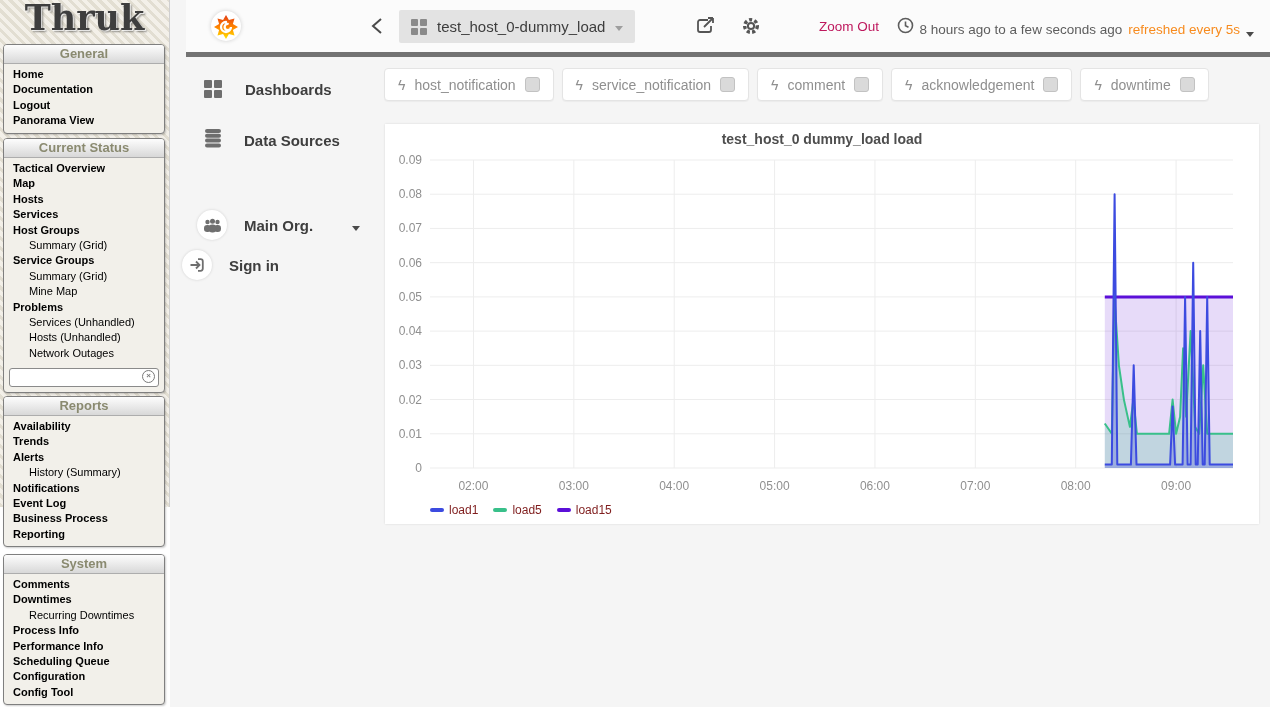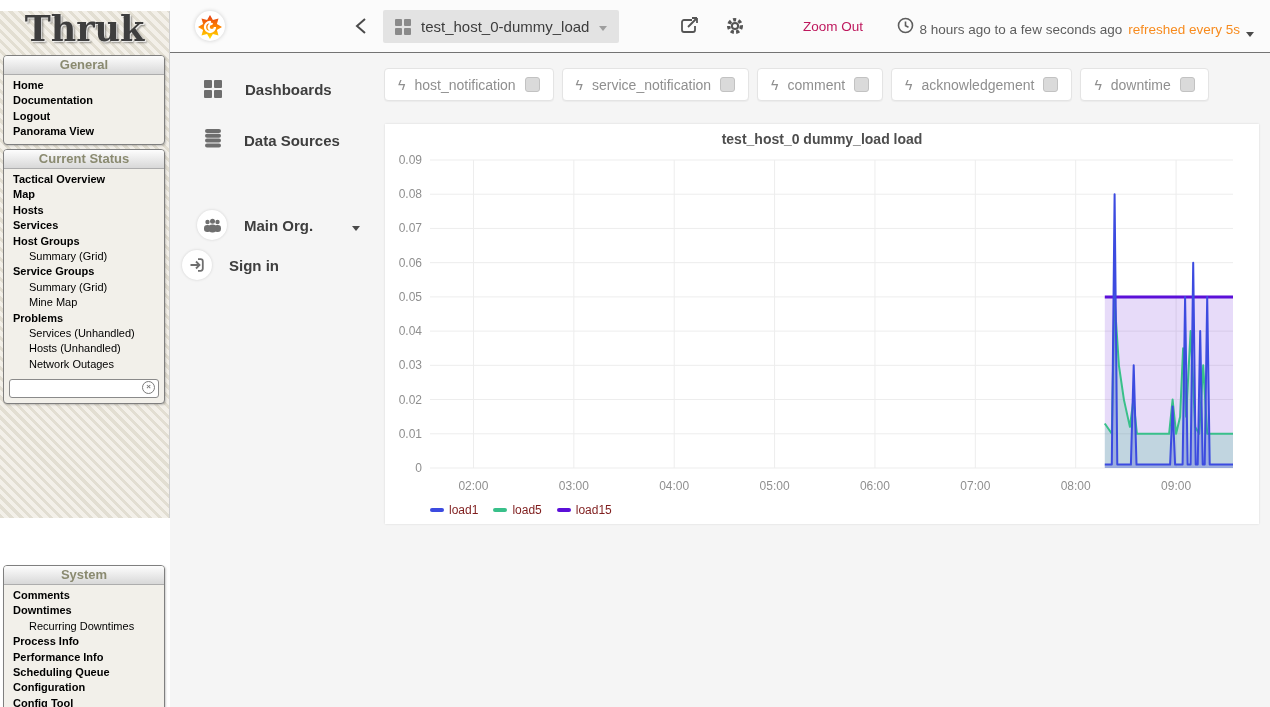--- a/index.html
+++ b/index.html
@@ -2,21 +2,21 @@
 <html><head>
 <meta charset="utf-8">
 <style>
   html,body{margin:0;padding:0;}
   body{width:1270px;height:707px;position:relative;overflow:hidden;
        font-family:"Liberation Sans",sans-serif;background:#fff;}
 
   
   .thruk{position:absolute;left:0;top:0;width:170px;height:507px;
          background:repeating-linear-gradient(45deg,#e2ded2 0 3px,#f3f0e9 3px 7px);
-         border-right:1px solid #cfcfcf;box-sizing:border-box;margin-top:11px;}
+         border-right:1px solid #cfcfcf;box-sizing:border-box;}
   .thruk-logo{position:absolute;top:-3px;left:0;width:100%;text-align:center;
          font-family:"DejaVu Serif",serif;font-weight:bold;font-size:35px;color:#3e3e3e;
          text-shadow:1px 1px 0 rgba(255,255,255,.75),2px 2px 2px rgba(0,0,0,.4);cursor:pointer;}
   .menu-box{position:absolute;left:3px;width:162px;background:#f2f0ea;
          border:1px solid #7f7f7f;border-radius:4px;overflow:hidden;
          box-shadow:1px 1px 2px rgba(0,0,0,.2);box-sizing:border-box;}
   #box-general{top:44px;} #box-status{top:138px;} #box-reports{top:396px;} #box-system{top:554px;}
   .menu-header{height:18px;line-height:18px;text-align:center;font-size:13px;font-weight:bold;
          color:#8a8a70;background:linear-gradient(#fdfdfd,#d8d8d8);border-bottom:1px solid #adadad;}
   .menu-box ul{list-style:none;margin:0;padding:3px 0 4px;}
@@ -25,22 +25,22 @@
   .menu-box li.sub{font-weight:normal;padding-left:25px;}
   .search-row{position:relative;margin:2px 5px 5px;}
   .search-row input{width:100%;box-sizing:border-box;height:19px;border:1px solid #8a8a8a;
          border-radius:3px;padding:0 20px 0 4px;font-size:11px;background:#fff;}
   .clear-btn{position:absolute;right:4px;top:3px;width:13px;height:13px;box-sizing:border-box;
          border:1.5px solid #7a7a7a;border-radius:50%;color:#7a7a7a;font-size:8px;line-height:10px;
          text-align:center;font-weight:bold;cursor:pointer;}
 
   
   .gf{position:absolute;left:170px;top:0;right:0;height:707px;background:#f5f5f5;}
-  .gf-topbar{position:absolute;top:0;left:0;right:0;height:52px;background:#fbfbfb;
-         border-bottom:1px solid #737373;}
+  .gf-topbar{position:absolute;top:0;left:16px;right:0;height:52px;background:#fbfbfb;
+         border-bottom:5px solid #737373;}
   .gf-logo{position:absolute;left:25px;top:11px;width:30px;height:30px;border-radius:50%;
          background:#fff;box-shadow:0 0 4px rgba(0,0,0,.18);cursor:pointer;}
   .gf-back{position:absolute;left:184px;top:16px;cursor:pointer;}
   .gf-pill{position:absolute;left:213px;top:10px;height:33px;background:#e3e3e3;border-radius:2px;
          display:flex;align-items:center;padding:0 12px;gap:10px;cursor:pointer;}
   .grid-icon{display:grid;grid-template-columns:7px 7px;grid-gap:2px;}
   .grid-icon i{width:7px;height:7px;background:#8a8a8a;border-radius:1px;display:block;}
   .grid-icon.big{grid-template-columns:8px 8px;}
   .grid-icon.big i{width:8px;height:8px;background:#6e6e6e;}
   .pill-title{font-size:15px;color:#3d3d3d;}
@@ -116,20 +116,34 @@
         <li class="menu-item sub">Services (Unhandled)</li>
         <li class="menu-item sub">Hosts (Unhandled)</li>
         <li class="menu-item sub">Network Outages</li>
       </ul>
     <div class="search-row">
       <input value="" style="">
       <span class="clear-btn">×</span>
     </div>
   </div>
 
+  <div class="menu-box" id="box-reports">
+    <div class="menu-header">Reports</div>
+    <ul>
+
+    <li class="menu-item">Availability</li>
+        <li class="menu-item">Trends</li>
+        <li class="menu-item">Alerts</li>
+        <li class="menu-item sub">History (Summary)</li>
+        <li class="menu-item">Notifications</li>
+        <li class="menu-item">Event Log</li>
+        <li class="menu-item">Business Process</li>
+        <li class="menu-item">Reporting</li>
+      </ul>
+  </div>
 
   <div class="menu-box" id="box-system">
     <div class="menu-header">System</div>
     <ul>
 
     <li class="menu-item">Comments</li>
         <li class="menu-item">Downtimes</li>
         <li class="menu-item sub">Recurring Downtimes</li>
         <li class="menu-item">Process Info</li>
         <li class="menu-item">Performance Info</li>

